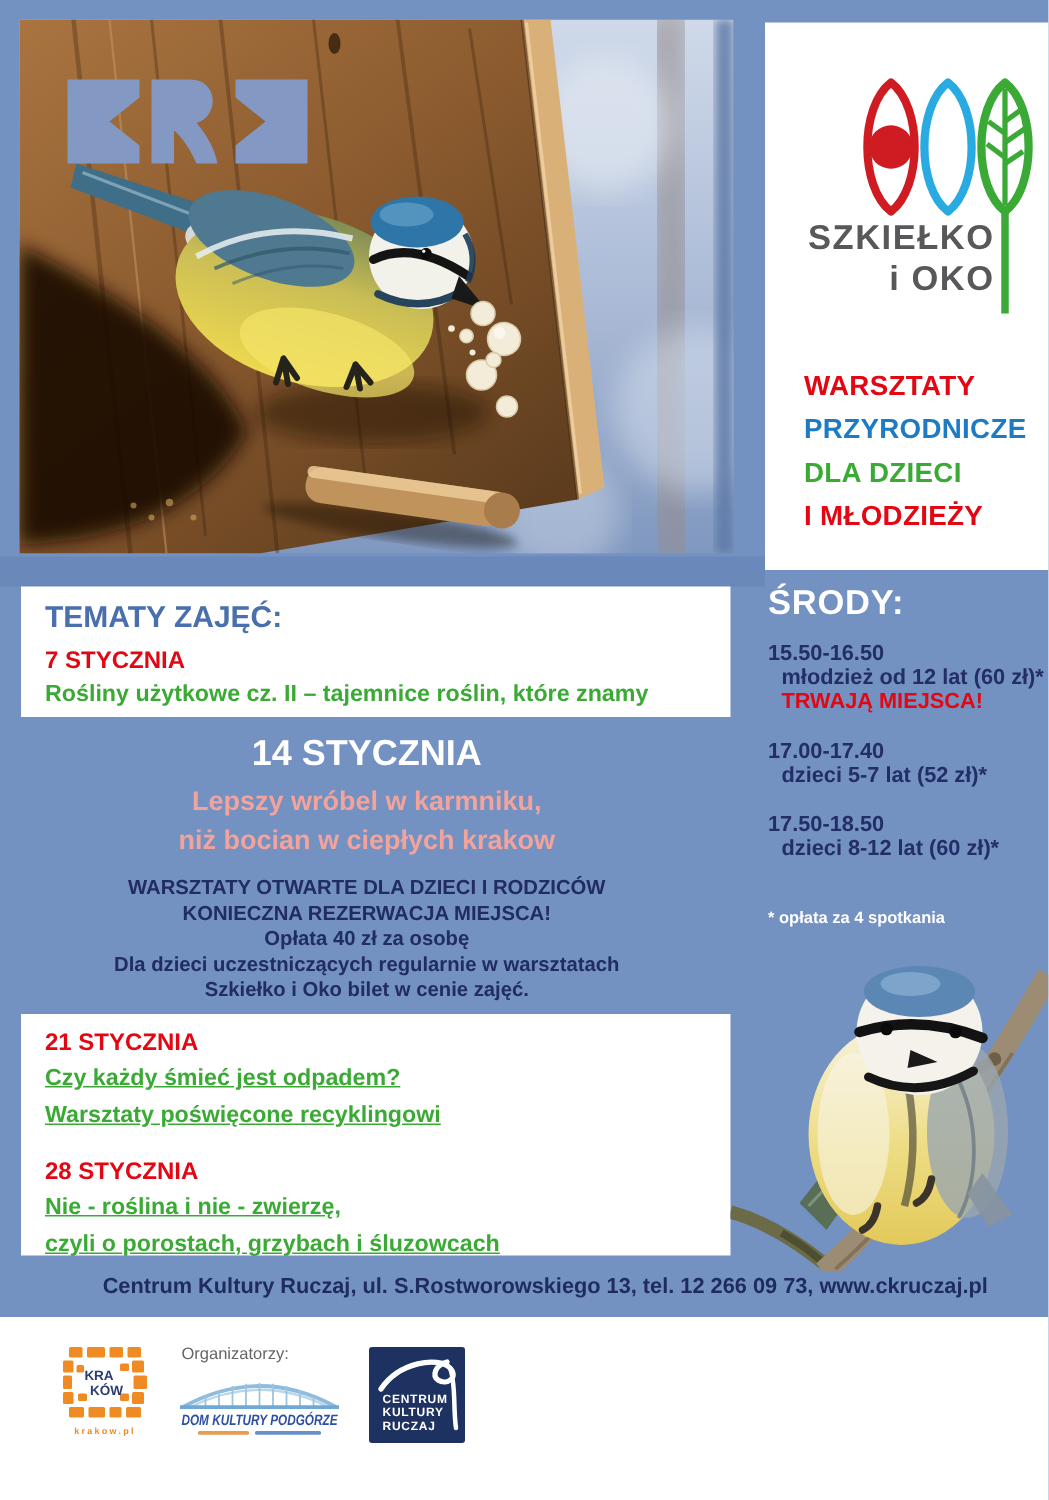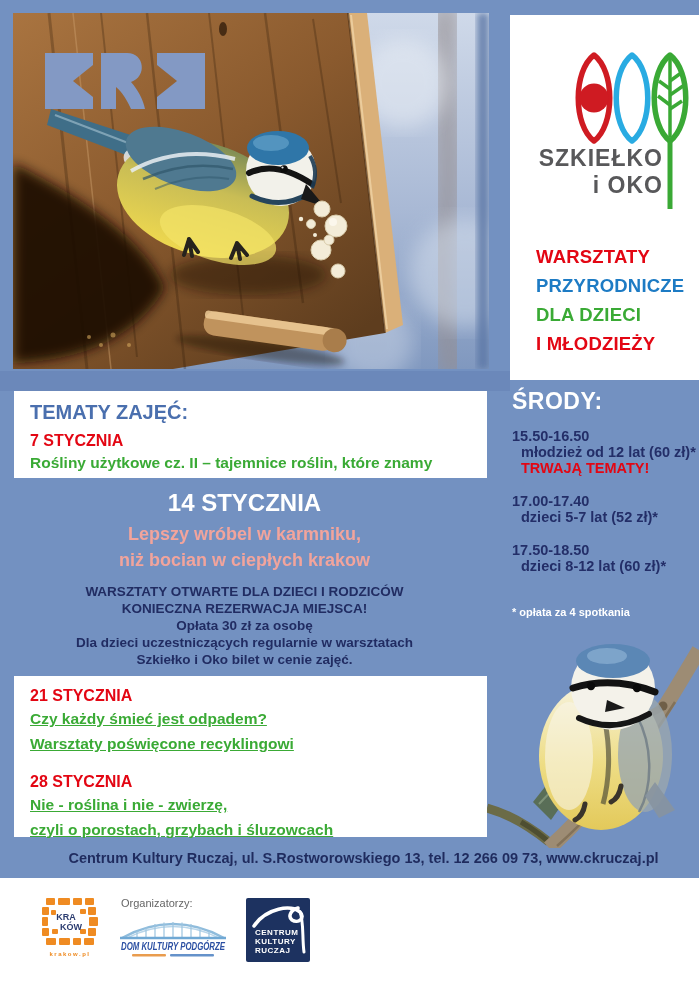--- a/index.html
+++ b/index.html
@@ -212,41 +212,41 @@
 
   <div class="abs jan14">
     <div class="jan14-date">14 STYCZNIA</div>
     <div class="jan14-pink">
       <div class="pink-line">Lepszy wróbel w karmniku,</div>
       <div class="pink-line">niż bocian w ciepłych krakow</div>
     </div>
     <div class="jan14-notes">
       <div>WARSZTATY OTWARTE DLA DZIECI I RODZICÓW</div>
       <div>KONIECZNA REZERWACJA MIEJSCA!</div>
-      <div>Opłata 30 zł za osobę</div>
+      <div>Opłata 40 zł za osobę</div>
       <div>Dla dzieci uczestniczących regularnie w warsztatach</div>
       <div>Szkiełko i Oko bilet w cenie zajęć.</div>
     </div>
   </div>
 
   <div class="abs late-panel">
     <div class="date-line c-red" style="margin-top:0;">21 STYCZNIA</div>
     <div class="late-line c-green">Czy każdy śmieć jest odpadem?</div>
     <div class="late-line c-green">Warsztaty poświęcone recyklingowi</div>
     <div class="date-line c-red late-group2">28 STYCZNIA</div>
     <div class="late-line c-green">Nie - roślina i nie - zwierzę,</div>
     <div class="late-line c-green">czyli o porostach, grzybach i śluzowcach</div>
   </div>
 
   <div class="abs schedule">
     <div class="schedule-heading">ŚRODY:</div>
     <div class="slot">
       <div class="time">15.50-16.50</div>
       <div class="group">młodzież od 12 lat (60 zł)*</div>
-      <div class="note">TRWAJĄ TEMATY!</div>
+      <div class="note">TRWAJĄ MIEJSCA!</div>
     </div>
     <div class="slot">
       <div class="time">17.00-17.40</div>
       <div class="group">dzieci 5-7 lat (52 zł)*</div>
     </div>
     <div class="slot">
       <div class="time">17.50-18.50</div>
       <div class="group">dzieci 8-12 lat (60 zł)*</div>
     </div>
     <div class="footnote">* opłata za 4 spotkania</div>

